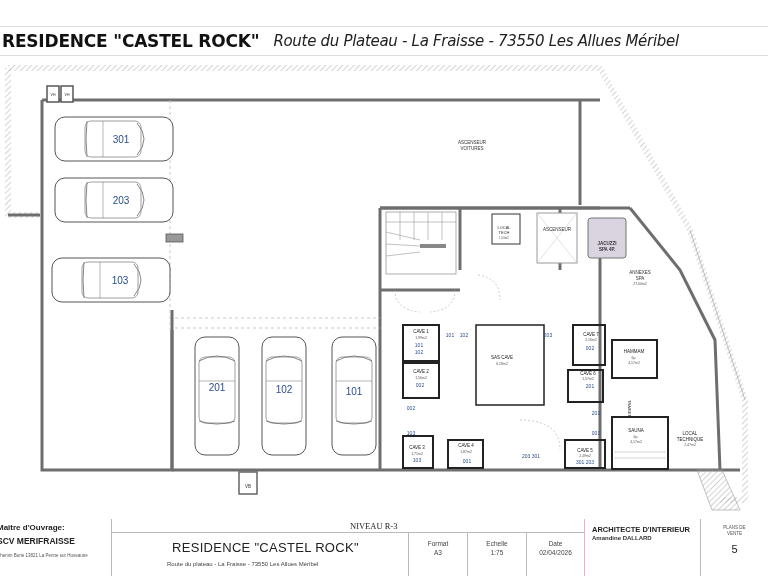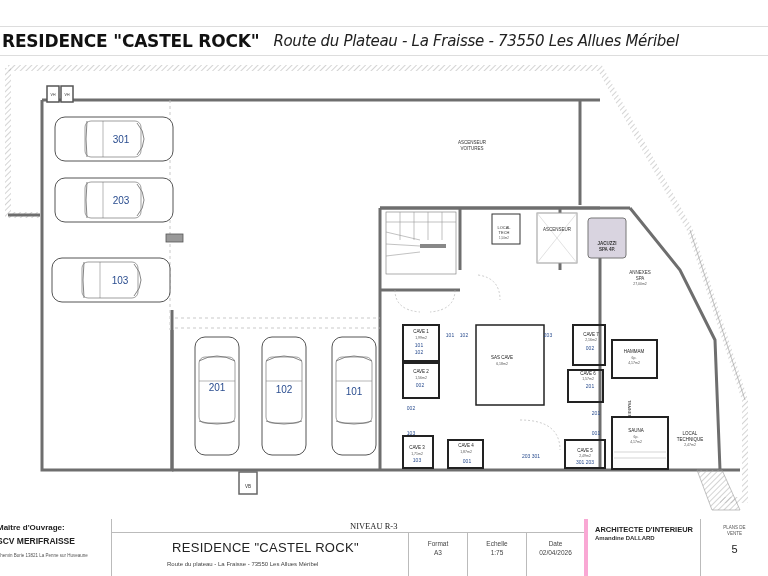--- a/index.html
+++ b/index.html
@@ -16,21 +16,21 @@
   .tb-owner .l2 { position:absolute; left:0; top:17px; font-size:8.5px; font-weight:bold; white-space:nowrap; margin-left:-3px; }
   .tb-owner .l3 { position:absolute; left:0; top:34px; font-size:4.5px; color:#555; white-space:nowrap; margin-left:-3px; }
   .tb-level { left:112px; top:0; width:472px; height:14px; border-bottom:1px solid #bbb; }
   .tb-level span { position:absolute; left:238px; top:2px; font-size:8.5px; color:#222;font-family:Liberation Serif, serif; }
   .tb-main { left:112px; top:14px; width:296px; height:43px; }
   .tb-main .t1 { position:absolute; left:60px; top:7px; font-size:13px; color:#222; letter-spacing:0.3px; }
   .tb-main .t2 { position:absolute; left:55px; top:28px; font-size:6px; color:#444; }
   .tb-col { top:14px; height:43px; border-left:1px solid #bbb; text-align:center; }
   .tb-col .k { font-size:6.5px; color:#444; margin-top:7px; }
   .tb-col .v { font-size:6.5px; color:#444; margin-top:2px; }
-  .tb-arch { left:584px; top:0; width:117px; height:57px; border-left:4px solid #f9a8d4; border-right:1px solid #bbb; }
+  .tb-arch { left:584px; top:0; width:117px; height:57px; border-left:1px solid #f9a8d4; border-right:1px solid #bbb; }
   .tb-arch .a1 { position:absolute; left:7px; top:6px; font-size:7.5px; font-weight:bold; color:#222; white-space:nowrap; }
   .tb-arch .a2 { position:absolute; left:7px; top:16px; font-size:6px; font-weight:bold; color:#333; white-space:nowrap; }
   .tb-plans { left:701px; top:0; width:67px; height:57px; text-align:center; }
   .tb-plans .p1 { font-size:4.5px; color:#555; margin-top:6px; line-height:6px; }
   .tb-plans .p2 { font-size:11px; color:#222; margin-top:6px; }
 </style>
 </head>
 <body>
 
 <div class="header">

